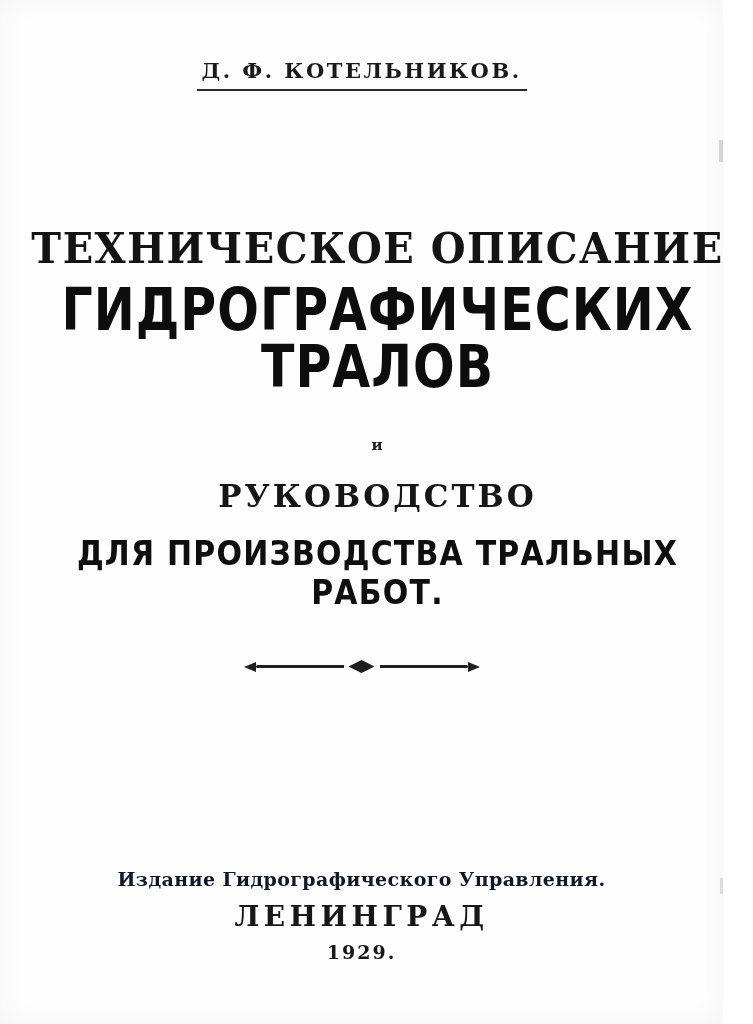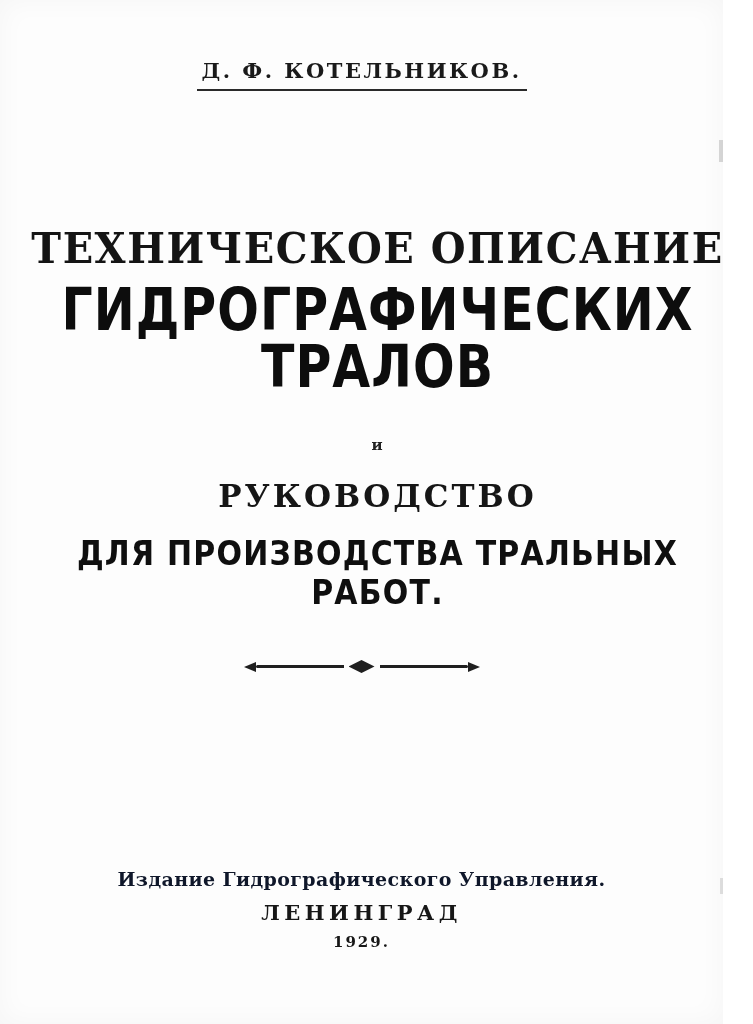--- a/index.html
+++ b/index.html
@@ -149,29 +149,29 @@
   .publisher {
     font-family: "DejaVu Serif", serif;
     font-weight: bold;
     font-size: 19px;
     letter-spacing: 0.4px;
     color: #0f172a;
   }
   .city {
     font-family: "DejaVu Serif", serif;
     font-weight: bold;
-    font-size: 21px;
+    font-size: 28px;
     letter-spacing: 4.5px;
     color: #171717;
     margin-top: 10px;
   }
   .year {
     font-family: "DejaVu Serif", serif;
     font-weight: bold;
-    font-size: 15px;
+    font-size: 19px;
     letter-spacing: 2px;
     color: #171717;
     margin-top: 8px;
   }
 
   .edge-mark {
     position: absolute;
     right: 0;
     top: 140px;
     width: 4px;

